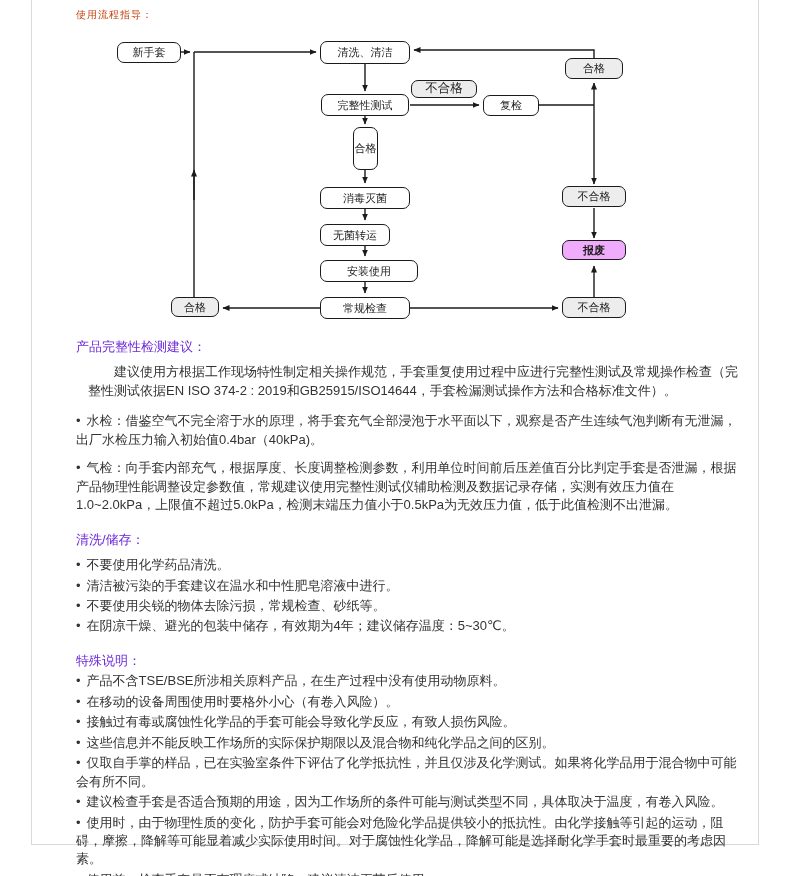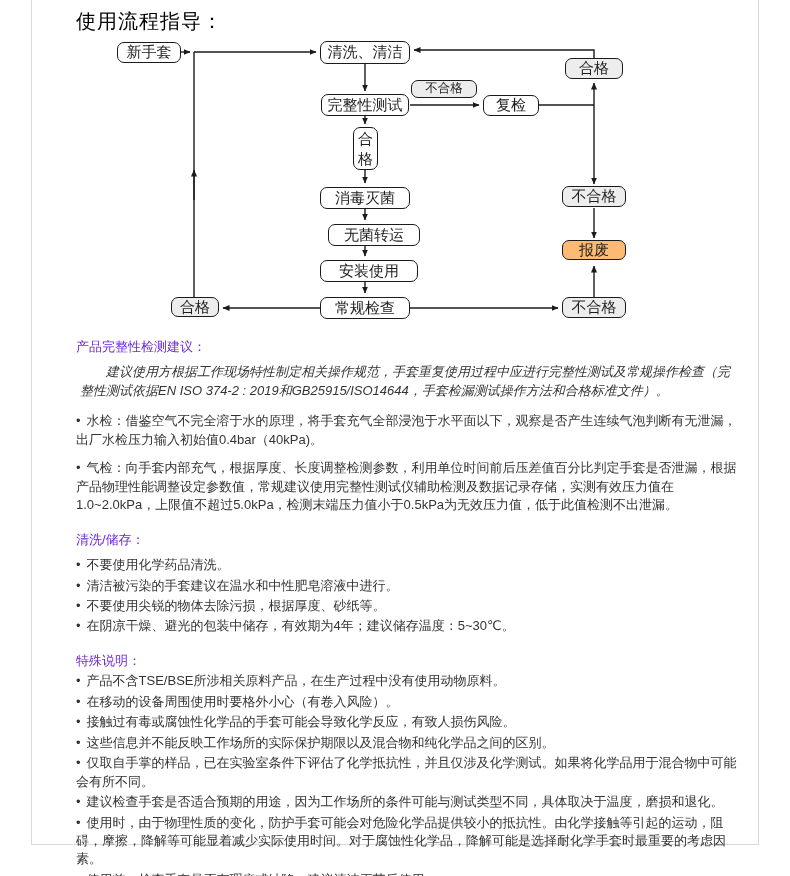--- a/index.html
+++ b/index.html
@@ -8,44 +8,44 @@
     font-family:"Liberation Sans","DejaVu Sans",sans-serif;
     color:#303030;
     -webkit-font-smoothing:antialiased;
   }
   .card{
     position:absolute;left:31px;top:0;width:728px;height:845px;
     background:#fff;border:1px solid #d9d9d9;border-top:none;
     box-sizing:border-box;
   }
   .doc-title{
-    position:absolute;left:44px;top:8px;font-size:20px;color:#000000;
+    position:absolute;left:44px;top:8px;font-size:10px;color:#c2410c;
     letter-spacing:1px;
   }
   .flowchart{position:absolute;left:0;top:0;width:728px;height:332px;}
   .flowchart svg{position:absolute;left:0;top:0;}
   .node{
     position:absolute;box-sizing:border-box;
     border:1.5px solid #1b1b1b;border-radius:7px;background:#fff;
     display:flex;align-items:center;justify-content:center;
-    font-size:15px;color:#1d1d1d;line-height:1.1;white-space:nowrap;
+    font-size:11px;color:#1d1d1d;line-height:1.1;white-space:nowrap;
   }
   .node.gray{background:#ededed;}
-  .node.dark{background:#fdba74;}
+  .node.dark{background:#f0abfc;font-weight:bold;}
   .node.small{font-size:12.5px;}
   .node.vbox{
     white-space:normal;word-break:break-all;text-align:center;
     line-height:1.3;padding:1px 0;
   }
   .content{
     position:absolute;left:44px;top:338px;width:666px;
     font-size:13px;line-height:1.42;color:#333;
   }
   .sec-heading{margin:0 0 7px 0;color:#6d28d9;}
-  .intro{margin:0 0 12px 4px;text-indent:2em;font-style:italic;}
+  .intro{margin:0 0 12px 12px;text-indent:2em;}
   .bullet{margin:0 0 2px 0;}
   .bullet .b{margin-right:6px;}
   .mb10{margin-bottom:10px;}
   .mb16{margin-bottom:16px;}
 </style>
 </head>
 <body>
 
 <div class="card">
 
@@ -100,46 +100,46 @@
     </svg>
 
     <div class="node" style="left:85px;top:42px;width:64px;height:21px;">新手套</div>
     <div class="node" style="left:288px;top:41px;width:90px;height:23px;">清洗、清洁</div>
     <div class="node gray" style="left:533px;top:58px;width:58px;height:21px;">合格</div>
     <div class="node gray small" style="left:379px;top:80px;width:66px;height:18px;">不合格</div>
     <div class="node" style="left:289px;top:94px;width:88px;height:22px;">完整性测试</div>
     <div class="node" style="left:451px;top:95px;width:56px;height:21px;">复检</div>
     <div class="node vbox" style="left:321px;top:127px;width:25px;height:43px;">合格</div>
     <div class="node" style="left:288px;top:187px;width:90px;height:22px;">消毒灭菌</div>
-    <div class="node" style="left:296px;top:224px;width:92px;height:22px;">无菌转运</div>
+    <div class="node" style="left:288px;top:224px;width:70px;height:22px;">无菌转运</div>
     <div class="node" style="left:288px;top:260px;width:98px;height:22px;">安装使用</div>
     <div class="node" style="left:288px;top:297px;width:90px;height:22px;">常规检查</div>
     <div class="node gray" style="left:530px;top:186px;width:64px;height:21px;">不合格</div>
     <div class="node dark" style="left:530px;top:240px;width:64px;height:20px;">报废</div>
     <div class="node gray" style="left:530px;top:297px;width:64px;height:21px;">不合格</div>
     <div class="node gray" style="left:139px;top:297px;width:48px;height:20px;">合格</div>
   </div>
 
   <div class="content">
 
     <div class="sec-heading">产品完整性检测建议：</div>
     <p class="intro">建议使用方根据工作现场特性制定相关操作规范，手套重复使用过程中应进行完整性测试及常规操作检查（完整性测试依据EN ISO 374-2 : 2019和GB25915/ISO14644，手套检漏测试操作方法和合格标准文件）。</p>
     <div class="bullet mb10"><span class="b">•</span><span>水检：借鉴空气不完全溶于水的原理，将手套充气全部浸泡于水平面以下，观察是否产生连续气泡判断有无泄漏，出厂水检压力输入初始值0.4bar（40kPa)。</span></div>
     <div class="bullet mb16"><span class="b">•</span><span>气检：向手套内部充气，根据厚度、长度调整检测参数，利用单位时间前后压差值百分比判定手套是否泄漏，根据产品物理性能调整设定参数值，常规建议使用完整性测试仪辅助检测及数据记录存储，实测有效压力值在1.0~2.0kPa，上限值不超过5.0kPa，检测末端压力值小于0.5kPa为无效压力值，低于此值检测不出泄漏。</span></div>
 
     <div class="sec-heading">清洗/储存：</div>
     <div class="bullet"><span class="b">•</span><span>不要使用化学药品清洗。</span></div>
     <div class="bullet"><span class="b">•</span><span>清洁被污染的手套建议在温水和中性肥皂溶液中进行。</span></div>
-    <div class="bullet"><span class="b">•</span><span>不要使用尖锐的物体去除污损，根据厚度、砂纸等。</span></div>
+    <div class="bullet"><span class="b">•</span><span>不要使用尖锐的物体去除污损，常规检查、砂纸等。</span></div>
     <div class="bullet mb16"><span class="b">•</span><span>在阴凉干燥、避光的包装中储存，有效期为4年；建议储存温度：5~30℃。</span></div>
 
     <div class="sec-heading" style="margin-bottom:2px;">特殊说明：</div>
     <div class="bullet"><span class="b">•</span><span>产品不含TSE/BSE所涉相关原料产品，在生产过程中没有使用动物原料。</span></div>
     <div class="bullet"><span class="b">•</span><span>在移动的设备周围使用时要格外小心（有卷入风险）。</span></div>
     <div class="bullet"><span class="b">•</span><span>接触过有毒或腐蚀性化学品的手套可能会导致化学反应，有致人损伤风险。</span></div>
     <div class="bullet"><span class="b">•</span><span>这些信息并不能反映工作场所的实际保护期限以及混合物和纯化学品之间的区别。</span></div>
     <div class="bullet"><span class="b">•</span><span>仅取自手掌的样品，已在实验室条件下评估了化学抵抗性，并且仅涉及化学测试。如果将化学品用于混合物中可能会有所不同。</span></div>
-    <div class="bullet"><span class="b">•</span><span>建议检查手套是否适合预期的用途，因为工作场所的条件可能与测试类型不同，具体取决于温度，磨损和退化。</span></div>
+    <div class="bullet"><span class="b">•</span><span>建议检查手套是否适合预期的用途，因为工作场所的条件可能与测试类型不同，具体取决于温度，有卷入风险。</span></div>
     <div class="bullet"><span class="b">•</span><span>使用时，由于物理性质的变化，防护手套可能会对危险化学品提供较小的抵抗性。由化学接触等引起的运动，阻碍，摩擦，降解等可能显着减少实际使用时间。对于腐蚀性化学品，降解可能是选择耐化学手套时最重要的考虑因素。</span></div>
     <div class="bullet"><span class="b">•</span><span>使用前，检查手套是否有瑕疵或缺陷，建议清洁灭菌后使用。</span></div>
   </div>
 
 </div>
 
 </body></html>

